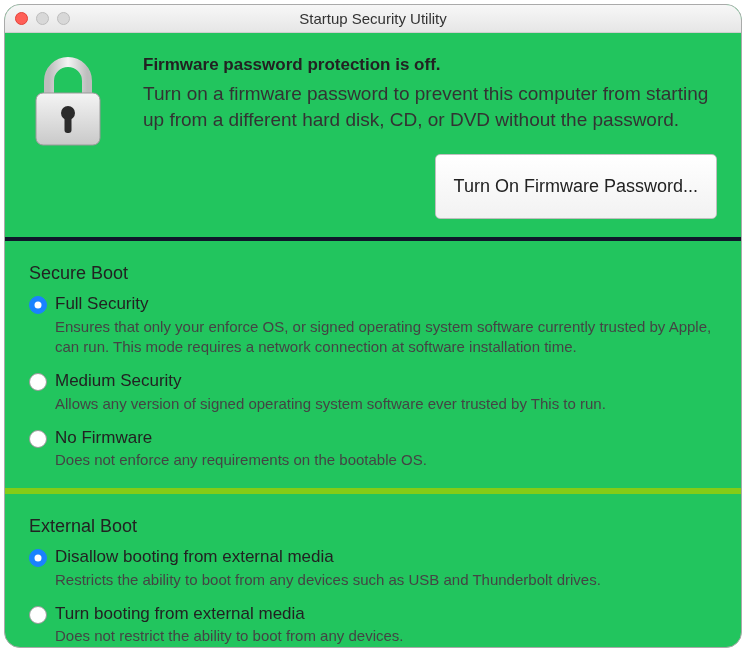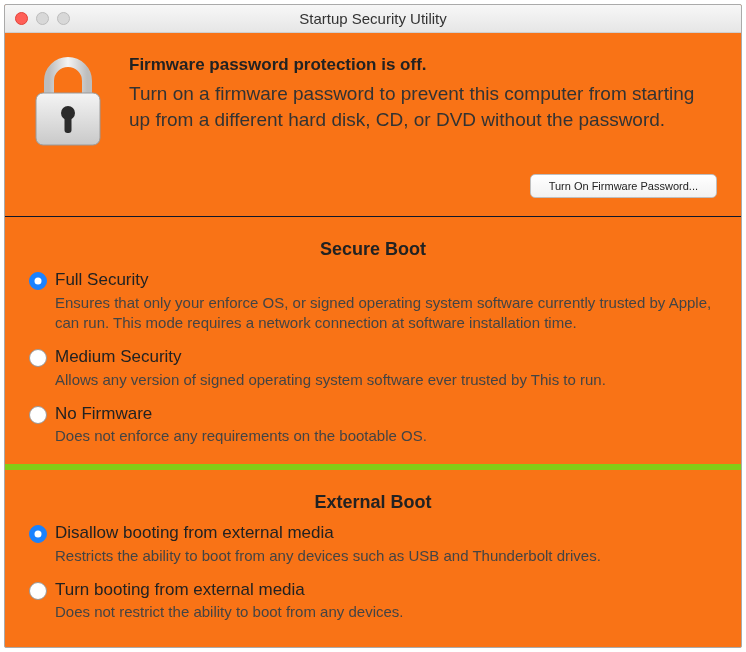--- a/index.html
+++ b/index.html
@@ -8,23 +8,23 @@
     padding: 4px;
     font-family: -apple-system, "Helvetica Neue", Helvetica, Arial, sans-serif;
     font-size: 15px;
     color: #222;
     background: #fff;
     width: 746px;
     height: 652px;
   }
   .window {
     border: 1px solid #aaa;
-    border-radius: 2px;
+    border-radius: 16px;
     overflow: hidden;
-    background: #f97316;
+    background: #22c55e;
     height: 644px;
   }
   .titlebar {
     position: relative;
     height: 28px;
     background: linear-gradient(to bottom, #f7f7f7, #e6e6e6);
     border-bottom: 1px solid #cfcfcf;
     text-align: center;
     line-height: 28px;
     font-size: 15px;
@@ -42,22 +42,22 @@
     height: 13px;
     border-radius: 50%;
   }
   .dot.red   { background: #ff5f57; border: 1px solid #e24238; }
   .dot.grey1 { background: #d8d8d8; border: 1px solid #bcbcbc; }
   .dot.grey2 { background: #d8d8d8; border: 1px solid #bcbcbc; }
 
   .top-section {
     padding: 22px 24px 18px 24px;
     display: flex;
-    gap: 22px;
-    border-bottom: 1px solid #0f172a;
+    gap: 36px;
+    border-bottom: 4px solid #0f172a;
   }
   .lock-icon-wrap {
     flex: 0 0 auto;
     padding-top: 0;
   }
   .top-text {
     flex: 1;
   }
   .top-heading {
     font-weight: 700;
@@ -69,41 +69,39 @@
     font-size: 19px;
     line-height: 1.35;
     color: #333;
   }
   .button-row {
     margin-top: 22px;
     text-align: right;
   }
   .mac-button {
     display: inline-block;
-    padding: 5px 18px;
-    font-size: 11px;
+    padding: 21px 18px;
+    font-size: 18px;
     color: #222;
     background: linear-gradient(to bottom, #ffffff, #f2f2f2);
     border: 1px solid #bfbfbf;
     border-radius: 5px;
     cursor: default;
-    margin-top: 20px;
   }
 
   .section {
     padding: 16px 24px 18px 24px;
   }
   .section + .section {
     border-top: 6px solid #84cc16;
   }
   .section-title {
-    font-weight: 700;
+    font-weight: 400;
     font-size: 18px;
     margin: 6px 0 10px 0;
-    text-align: center;
   }
   .option {
     display: flex;
     align-items: flex-start;
     margin-bottom: 14px;
     justify-content: flex-end;
   }
   .option:last-child { margin-bottom: 0; }
   .radio {
     flex: 0 0 auto;

